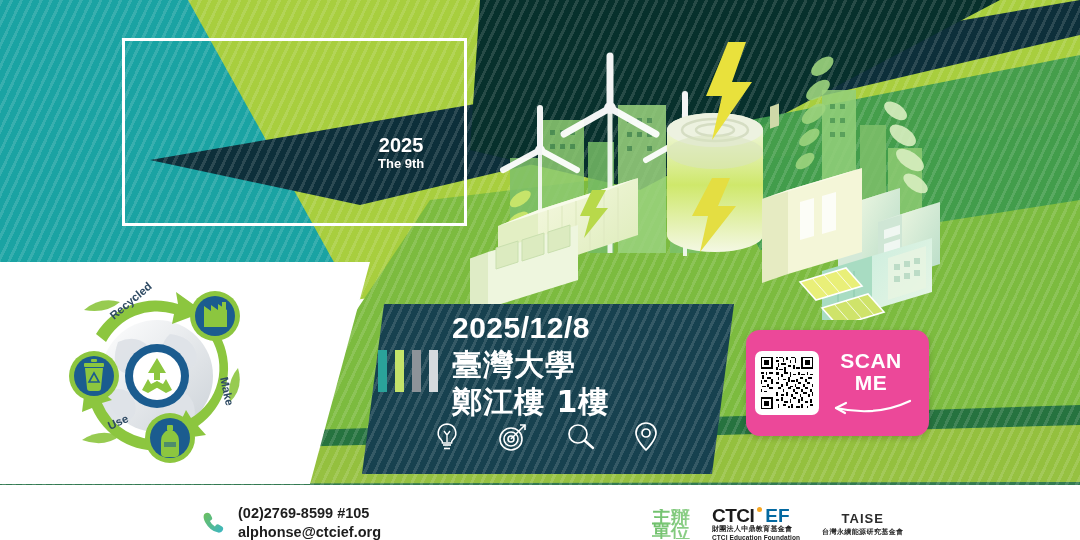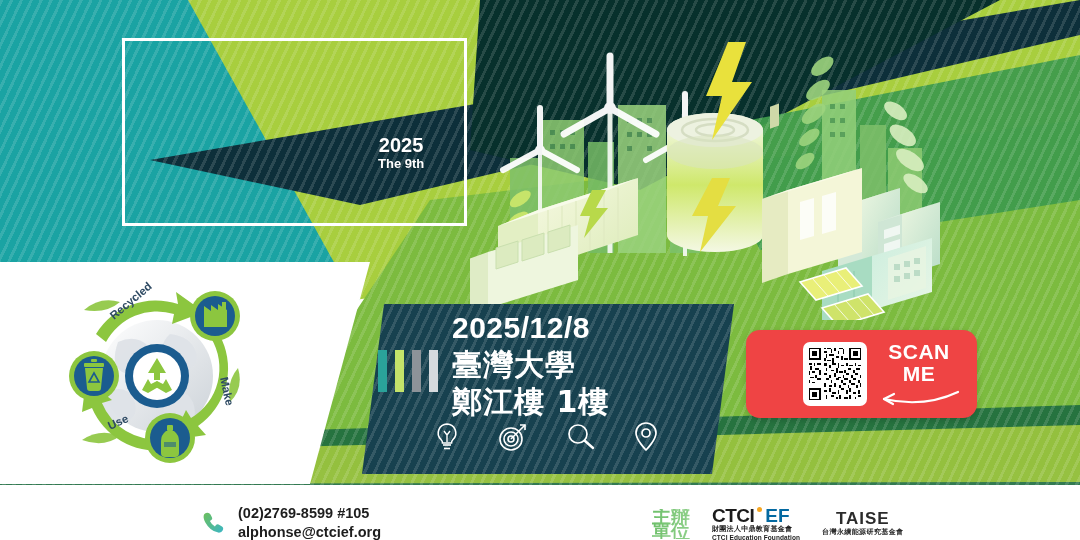--- a/index.html
+++ b/index.html
@@ -68,24 +68,23 @@
   #dateText{position:absolute;left:452px;top:310px;z-index:19;text-align:left;}
   .d-date{color:#ffffff;font-weight:bold;font-size:30px;line-height:36px;
           font-family:"Liberation Sans",sans-serif;letter-spacing:.5px;}
   .d-venue{color:#ffffff;font-weight:bold;font-size:30px;line-height:37px;
           font-family:"DejaVu Sans","Liberation Sans",sans-serif;letter-spacing:1px;}
 
   #venueIcons{position:absolute;left:434px;top:422px;z-index:19;display:flex;gap:38px;align-items:center;}
 
   
   #scan{
-    position:absolute;left:746px;top:330px;width:183px;height:88px;z-index:22;
-    background:#ef4444;border-radius:14px;display:flex;align-items:center;
+    position:absolute;left:746px;top:330px;width:183px;height:106px;z-index:22;
+    background:#ec4899;border-radius:14px;display:flex;align-items:center;
     box-shadow:0 2px 6px rgba(0,0,0,.18);
-    padding-left:48px;
   }
   #qr{width:64px;height:64px;background:#ffffff;border-radius:7px;margin-left:9px;
       padding:4px;box-sizing:border-box;}
   #scanTextWrap{flex:1;display:flex;flex-direction:column;align-items:center;
       justify-content:center;padding-right:6px;}
   .scan-l{color:#ffffff;font-weight:bold;font-size:21px;line-height:22px;letter-spacing:.5px;}
 
   
   #footer{position:absolute;left:0;bottom:0;width:1080px;height:40px;background:#ffffff;z-index:30;}
   #contact{position:absolute;left:200px;top:4px;display:flex;align-items:center;gap:12px;}
@@ -98,21 +97,21 @@
      -webkit-background-clip:text;background-clip:text;color:transparent;}
   .logo-ctci{display:flex;flex-direction:column;align-items:flex-start;}
   .ctci-row{display:flex;align-items:flex-start;gap:3px;}
   .ctci-main{font-weight:bold;font-size:19px;line-height:19px;color:#1b1b1b;letter-spacing:-.5px;}
   .ctci-dot{width:5px;height:5px;border-radius:50%;background:#f5a623;margin-top:1px;}
   .ctci-ef{font-weight:bold;font-size:19px;line-height:19px;color:#0369a1;}
   .ctci-cn{font-weight:bold;font-size:7px;line-height:8.5px;color:#1b1b1b;
       font-family:"DejaVu Sans",sans-serif;letter-spacing:.3px;}
   .ctci-en{font-weight:bold;font-size:6.5px;line-height:8px;color:#1b1b1b;letter-spacing:.1px;}
   .logo-taise{display:flex;flex-direction:column;align-items:center;}
-  .taise-main{font-weight:bold;font-size:17px;line-height:18px;color:#2b2b2b;letter-spacing:1px;}
+  .taise-main{font-weight:bold;font-size:13px;line-height:18px;color:#2b2b2b;letter-spacing:1px;}
   .taise-cn{font-weight:bold;font-size:7px;line-height:9px;color:#2b2b2b;
       font-family:"DejaVu Sans",sans-serif;letter-spacing:.4px;}
 </style>
 </head>
 <body>
 
 <div id="poster">
 
   <div class="layer bg-white"></div>
 

